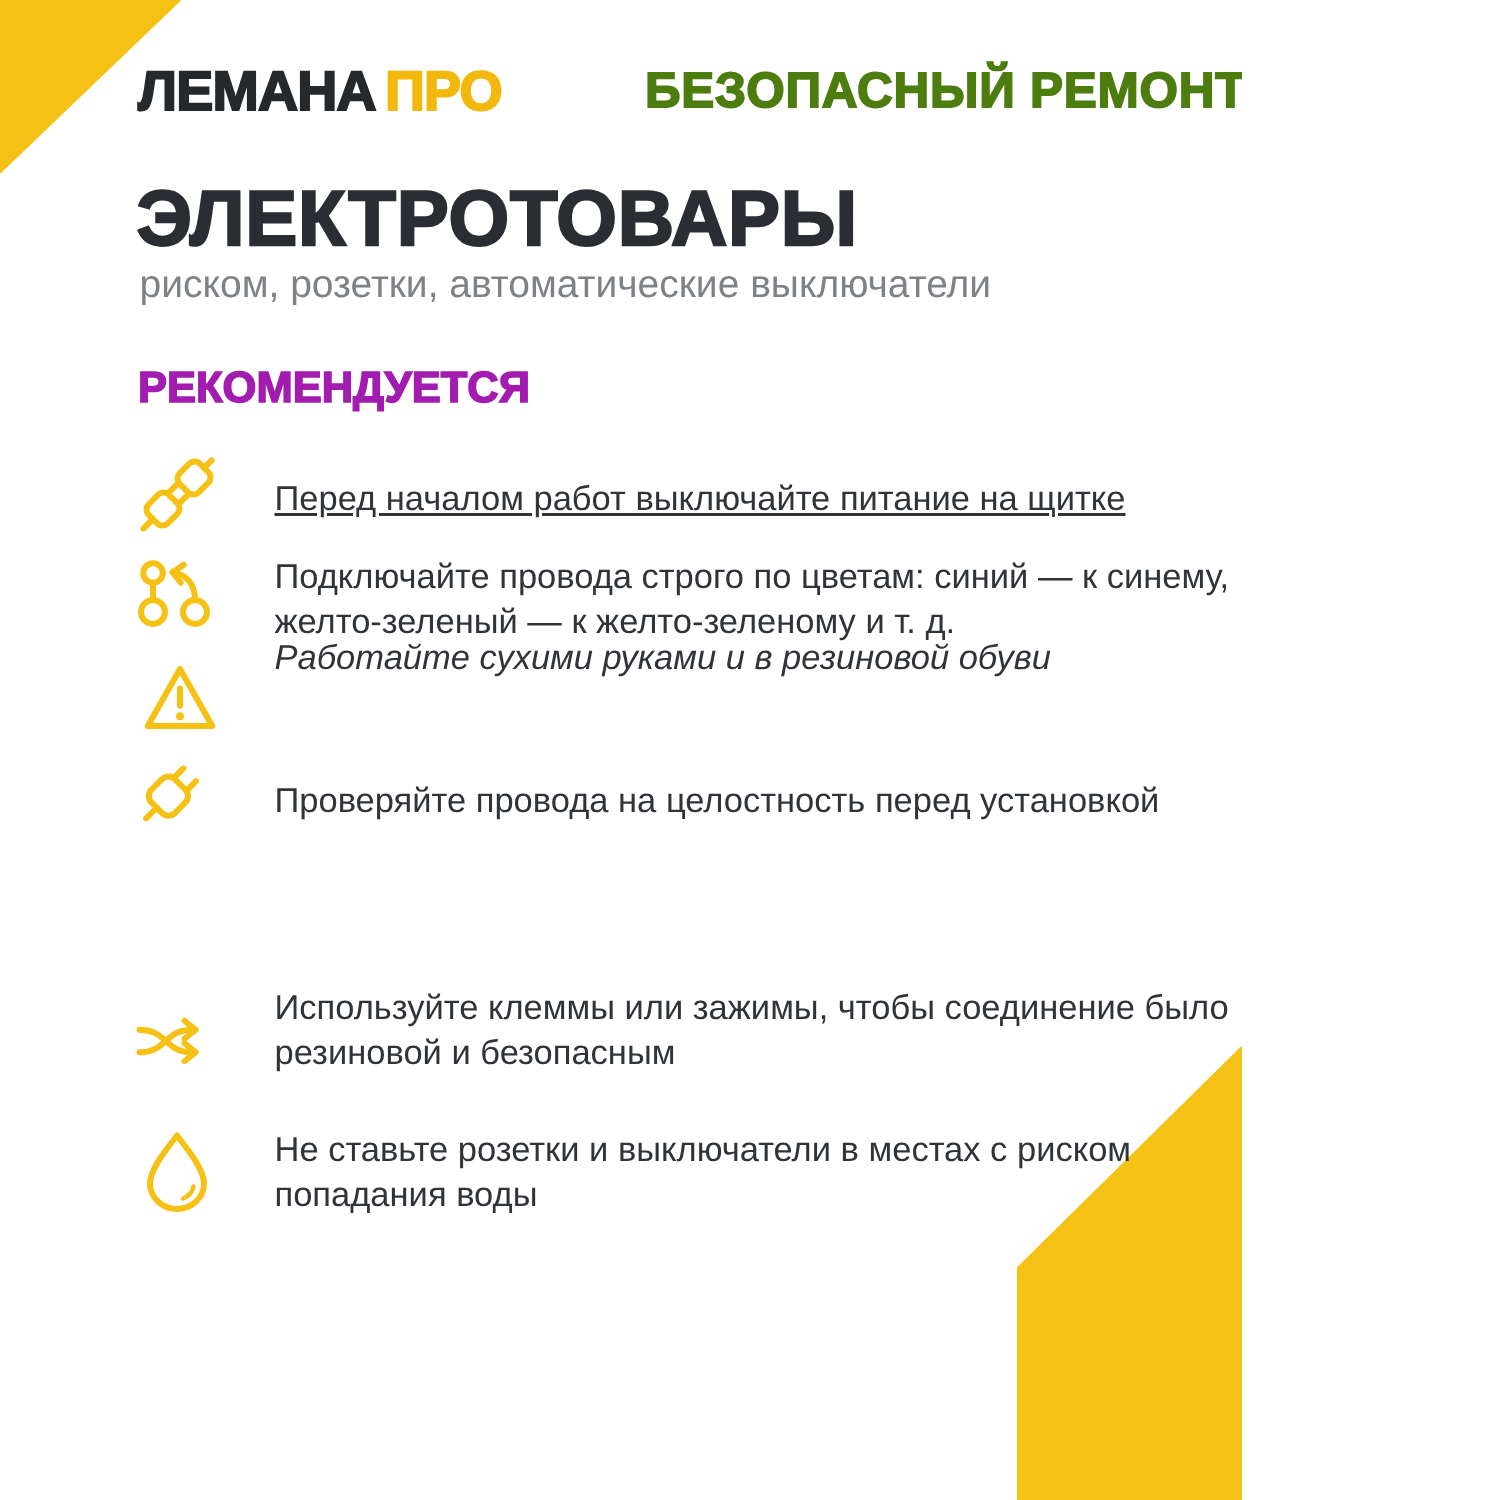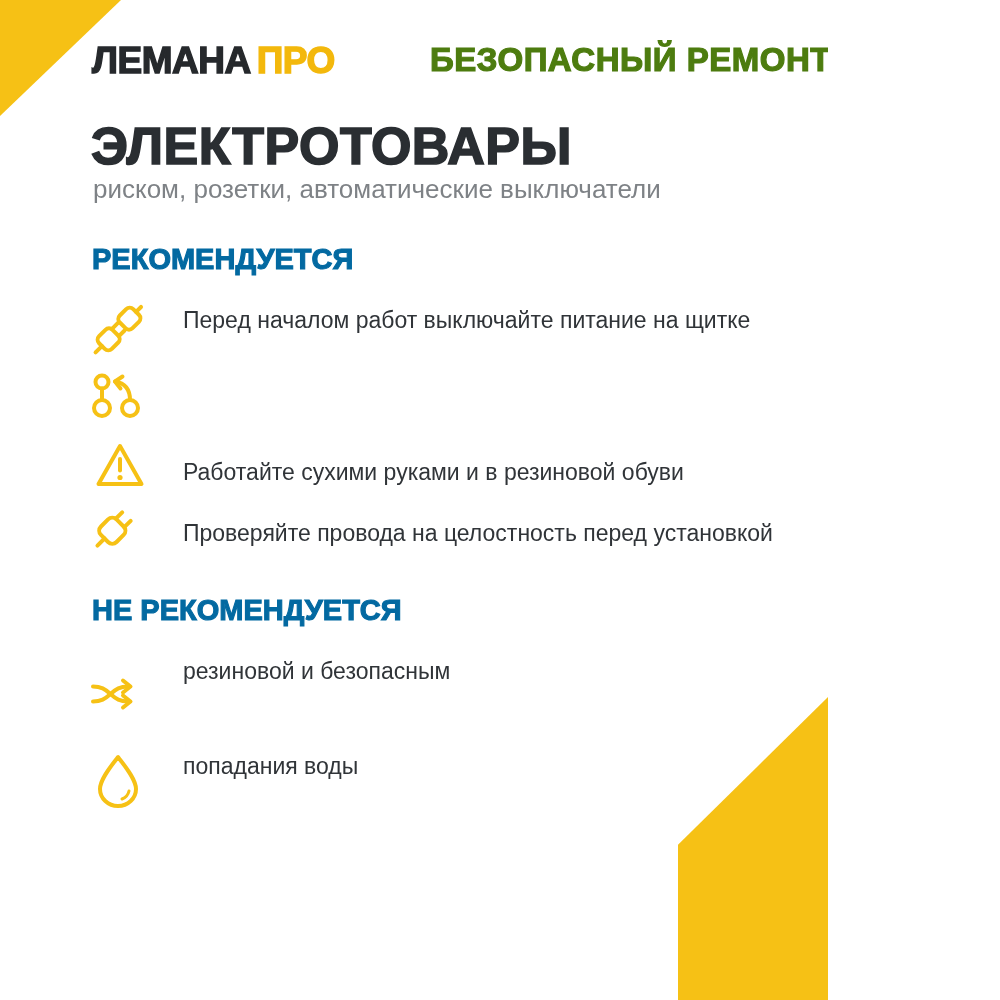--- a/index.html
+++ b/index.html
@@ -18,21 +18,21 @@
     letter-spacing:-0.5px;-webkit-text-stroke:1.4px currentColor;color:#26292c;white-space:nowrap;}
   .logo .pro{color:#f3b80c;-webkit-text-stroke:1.4px #f3b80c;margin-left:6px;}
   .header-title{left:430px;top:43px;font-size:33px;font-weight:700;line-height:1;
     -webkit-text-stroke:1.2px currentColor;color:#4d7c0f;white-space:nowrap;letter-spacing:0.5px;}
   
   .page-title{left:91px;top:120px;font-size:52px;font-weight:700;line-height:1;
     -webkit-text-stroke:1.6px currentColor;color:#2a2e32;letter-spacing:0.5px;white-space:nowrap;}
   .page-subtitle{left:93px;top:174px;font-size:26px;font-weight:400;color:#7e8286;
     line-height:1.2;white-space:nowrap;}
   .section-heading{font-size:29px;font-weight:700;line-height:1;
-    -webkit-text-stroke:1.1px currentColor;color:#0369a1;white-space:nowrap;}
+    -webkit-text-stroke:1.1px currentColor;color:#a21caf;white-space:nowrap;}
   #sec1-heading{left:92px;top:245px;}
   #sec2-heading{left:92px;top:596px;}
   
   .item-text{font-size:23px;line-height:30px;color:#303438;white-space:nowrap;}
   .icon-box{width:56px;height:56px;}
   svg{display:block;}
   .yl{stroke:#f6c115;stroke-width:4;fill:none;stroke-linecap:round;stroke-linejoin:round;}
 </style>
 </head>
 <body>
@@ -61,89 +61,94 @@
             <path d="M9,5 H17"></path>
           <path d="M-10,0 H-19"></path>
         </g>
         <g transform="translate(39,17) rotate(135)">
           <rect x="-10" y="-9" width="19" height="18" rx="5"></rect>
           <path d="M-10,0 H-17"></path>
         </g>
       </g>
     </svg>
   </div>
-  <div class="abs item-text" style="left:183px;top:305px;">
+  <div class="abs item-text" style="left:183px;top:317px;text-decoration:underline;">
     <div>Перед началом работ выключайте питание на щитке</div>
   </div>
 
   <div class="abs icon-box" style="left:89px;top:369px;">
     <svg width="56" height="56" viewBox="0 0 56 56">
       <g class="yl">
         <circle cx="13" cy="13" r="6.5"></circle>
         <path d="M13,19.5 V31"></path>
         <circle cx="13" cy="39" r="8"></circle>
         <circle cx="41" cy="39" r="8"></circle>
         <path d="M41,31 C41,20 35,14 26,12.5"></path>
         <path d="M33.5,7.5 L26,12.5 L31.5,19.5"></path>
       </g>
     </svg>
   </div>
+  <div class="abs item-text" style="left:183px;top:369px;">
+    <div>Подключайте провода строго по цветам: синий — к синему,</div>
+    <div>желто-зеленый — к желто-зеленому и т. д.</div>
+  </div>
 
   <div class="abs icon-box" style="left:92px;top:437px;">
     <svg width="56" height="56" viewBox="0 0 56 56">
       <g class="yl" stroke-width="4.5">
         <path d="M28,9 L49.5,47 L6.5,47 Z"></path>
         <path d="M28,22 V33.5"></path>
       </g>
       <circle cx="28" cy="40.5" r="2.6" fill="#f6c115"></circle>
     </svg>
   </div>
-  <div class="abs item-text" style="left:183px;top:457px;">
+  <div class="abs item-text" style="left:183px;top:423px;font-style:italic;">
     <div>Работайте сухими руками и в резиновой обуви</div>
   </div>
 
   <div class="abs icon-box" style="left:88px;top:500px;">
     <svg width="56" height="56" viewBox="0 0 56 56">
       <g class="yl" transform="translate(25,30) rotate(-45)">
         <rect x="-12" y="-11" width="22" height="22" rx="6"></rect>
         <path d="M10,-6 H19"></path>
           <path d="M10,6 H19"></path>
         <path d="M-12,0 H-22"></path>
       </g>
     </svg>
   </div>
   <div class="abs item-text" style="left:183px;top:518px;text-align:center;">
     <div>Проверяйте провода на целостность перед установкой</div>
   </div>
 
-  <div class="abs section-heading" id="sec2-heading">НЕ РЕКОМЕНДУЕТСЯ</div>
 
   <div class="abs icon-box" style="left:86px;top:666px;">
     <svg width="56" height="56" viewBox="0 0 56 56">
       <g class="yl">
         <path d="M7,20.5 C15,20.5 19,23 24.5,28 C30,33 34,35.5 42,35.5"></path>
         <path d="M37,29.5 L44.5,35.5 L37,41.5"></path>
         <path d="M7,35.5 C15,35.5 19,33 24.5,28 C30,23 34,20.5 42,20.5"></path>
         <path d="M37,14.5 L44.5,20.5 L37,26.5"></path>
       </g>
     </svg>
   </div>
   <div class="abs item-text" style="left:183px;top:656px;">
+    <div>Используйте клеммы или зажимы, чтобы соединение было</div>
     <div>резиновой и безопасным</div>
   </div>
 
   <div class="abs icon-box" style="left:90px;top:752px;">
     <svg width="56" height="56" viewBox="0 0 56 56">
       <g class="yl">
         <path d="M28,5 C22,13 10,27 10,37 a18,17 0 0 0 36,0 C46,27 34,13 28,5 Z"></path>
         <path d="M39,39 a11,11 0 0 1 -7,8" stroke-width="3"></path>
       </g>
     </svg>
   </div>
   <div class="abs item-text" style="left:183px;top:751px;">
+    <div>Не ставьте розетки и выключатели в местах с риском</div>
     <div>попадания воды</div>
   </div>
 
   <div class="abs" style="left:848px;top:862px;width:136px;height:104px;">
     <svg width="136" height="104" viewBox="0 0 136 104">
 
       <path d="M64,35 C80,26 100,20 117,26 L121,33 C105,34 88,41 74,46 C67,44 61,39 64,35 Z" fill="#c18a43"></path>
 
       <path d="M70,53 C82,57 95,63 107,72" stroke="#26262b" stroke-width="10" fill="none" stroke-linecap="round"></path>
       <path d="M66,58 C78,65 89,71 99,80" stroke="#26262b" stroke-width="10" fill="none" stroke-linecap="round"></path>

